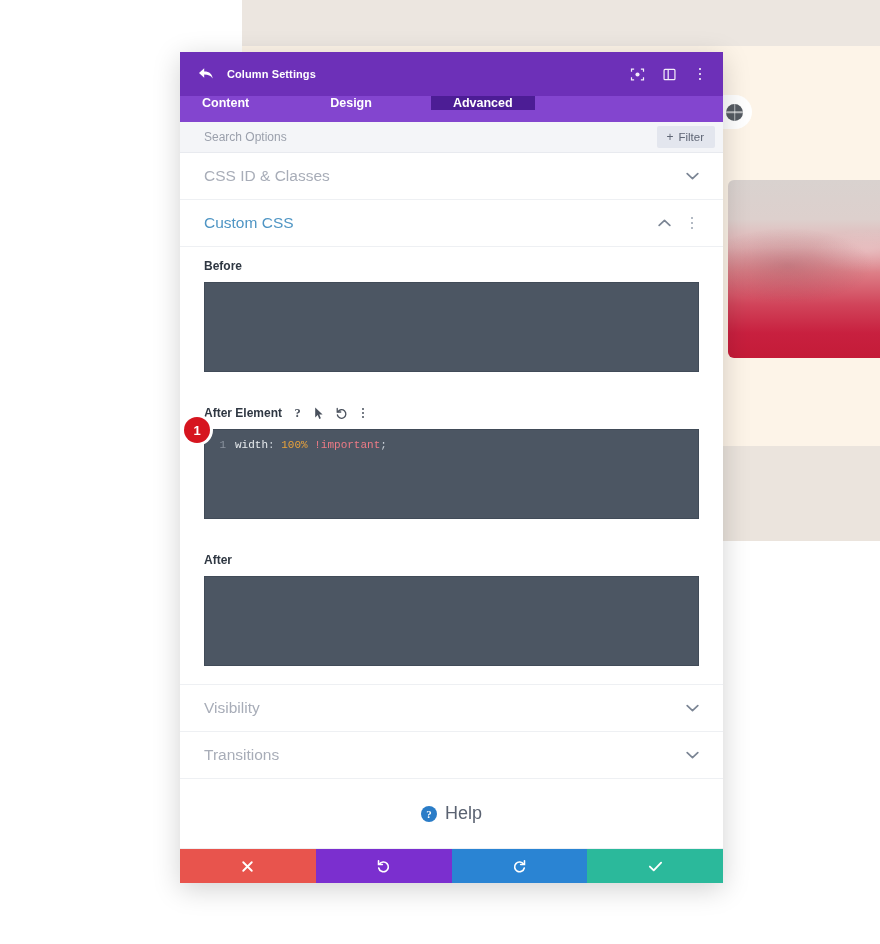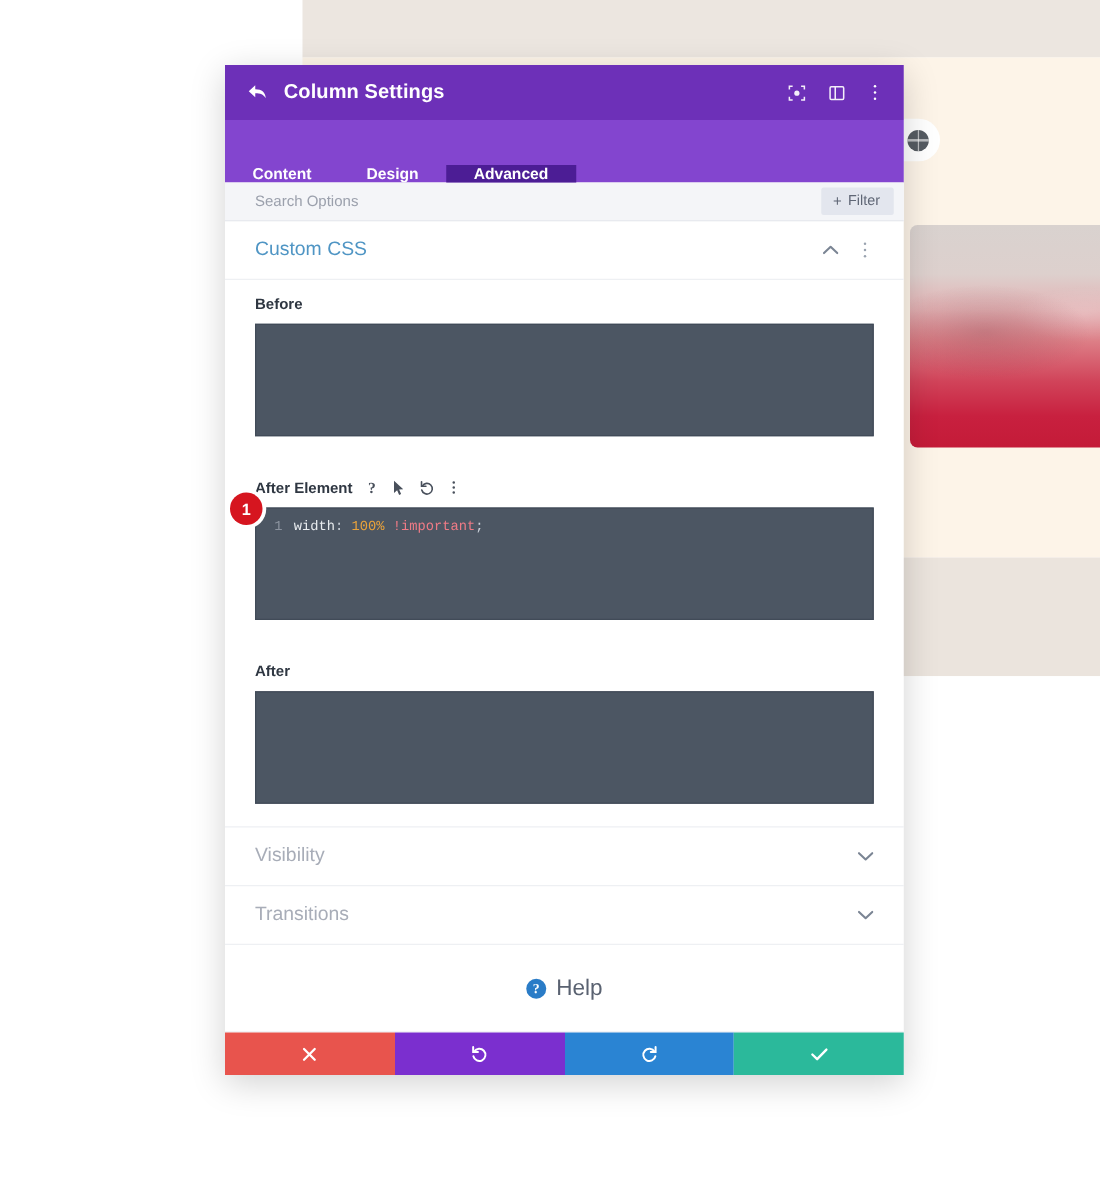--- a/index.html
+++ b/index.html
@@ -111,21 +111,21 @@
     padding: 0 16px 0 17px;
   }
   .back-arrow {
     width: 18px; height: 18px;
     color: #ffffff;
     flex: 0 0 auto;
     display: flex; align-items: center; justify-content: center;
   }
   .modal-title {
     color: #ffffff;
-    font-size: 16px;
+    font-size: 11px;
     font-weight: bold;
     margin-left: 12px;
     letter-spacing: .1px;
   }
   .titlebar-spacer { flex: 1 1 auto; }
   .titlebar-icons { display: flex; align-items: center; gap: 16px; }
   .tb-icon {
     width: 16px; height: 16px;
     color: #ffffff;
     opacity: .92;
@@ -133,24 +133,25 @@
   }
   .tb-dots {
     width: 14px; height: 16px;
     display: flex; flex-direction: column;
     align-items: center; justify-content: center; gap: 2.5px;
   }
   .tb-dots i { width: 2.5px; height: 2.5px; background: #ffffff; border-radius: 50%; display: block; }
 
   
   .modal-tabs {
-    height: 50px;
+    height: 26px;
     background: #8345cf;
     display: flex;
-    align-items: flex-end;
+    align-items: flex-start;
+    gap: 37px;
   }
   .tab {
     display: flex; align-items: center; justify-content: center;
     padding: 0 22px;
     color: #ffffff;
     font-size: 12.5px;
     font-weight: bold;
     cursor: pointer;
     min-width: 84px;
   }
@@ -390,20 +391,28 @@
   </div>
 
   <div class="search-bar">
     <input class="search-input" type="text" placeholder="Search Options" style="">
     <button class="filter-button">
       <span class="filter-plus">+</span>
       <span>Filter</span>
     </button>
   </div>
 
+  <div class="accordion-row">
+    <span class="accordion-label">CSS ID &amp; Classes</span>
+    <span class="chev">
+      <svg width="13" height="8" viewBox="0 0 13 8" fill="none" stroke="currentColor" stroke-width="1.7" stroke-linecap="round" stroke-linejoin="round">
+        <path d="M1.2 1.6 L6.5 6.6 L11.8 1.6"></path>
+      </svg>
+    </span>
+  </div>
 
   <div class="accordion-row open">
     <span class="accordion-label">Custom CSS</span>
     <span class="chev">
       <svg width="13" height="8" viewBox="0 0 13 8" fill="none" stroke="currentColor" stroke-width="1.7" stroke-linecap="round" stroke-linejoin="round">
         <path d="M1.2 6.4 L6.5 1.4 L11.8 6.4"></path>
       </svg>
     </span>
     <span class="row-dots">
       <i></i>

